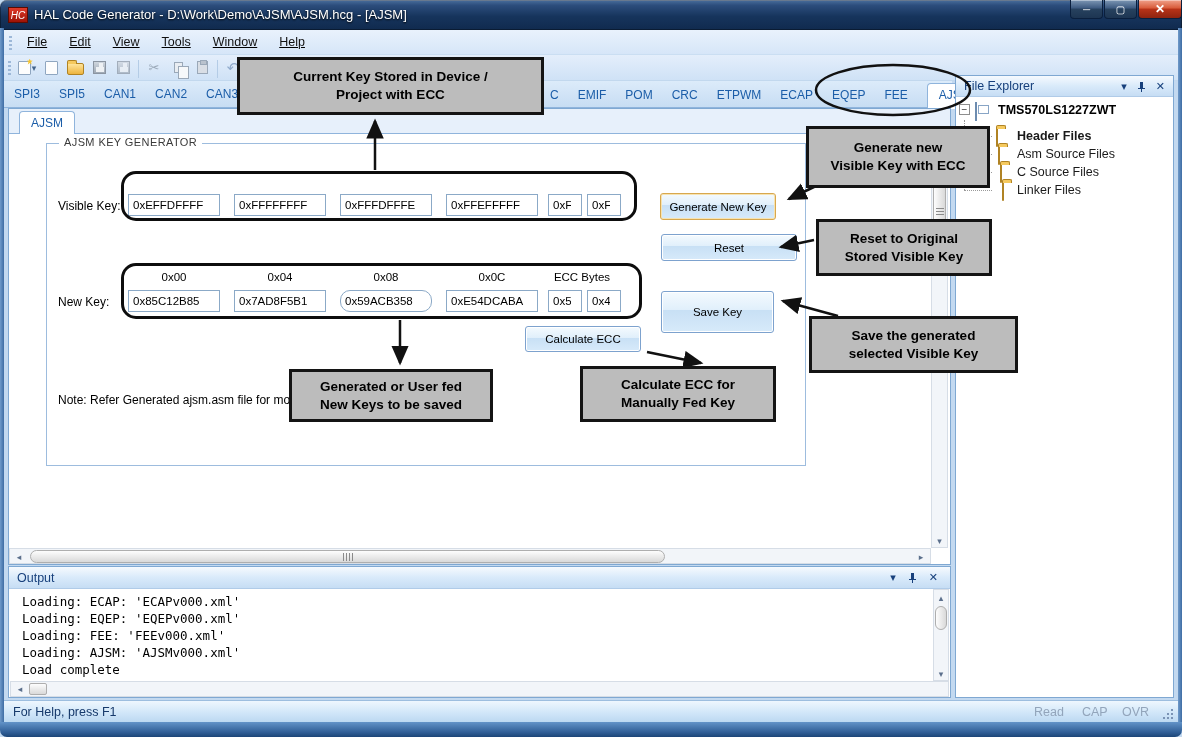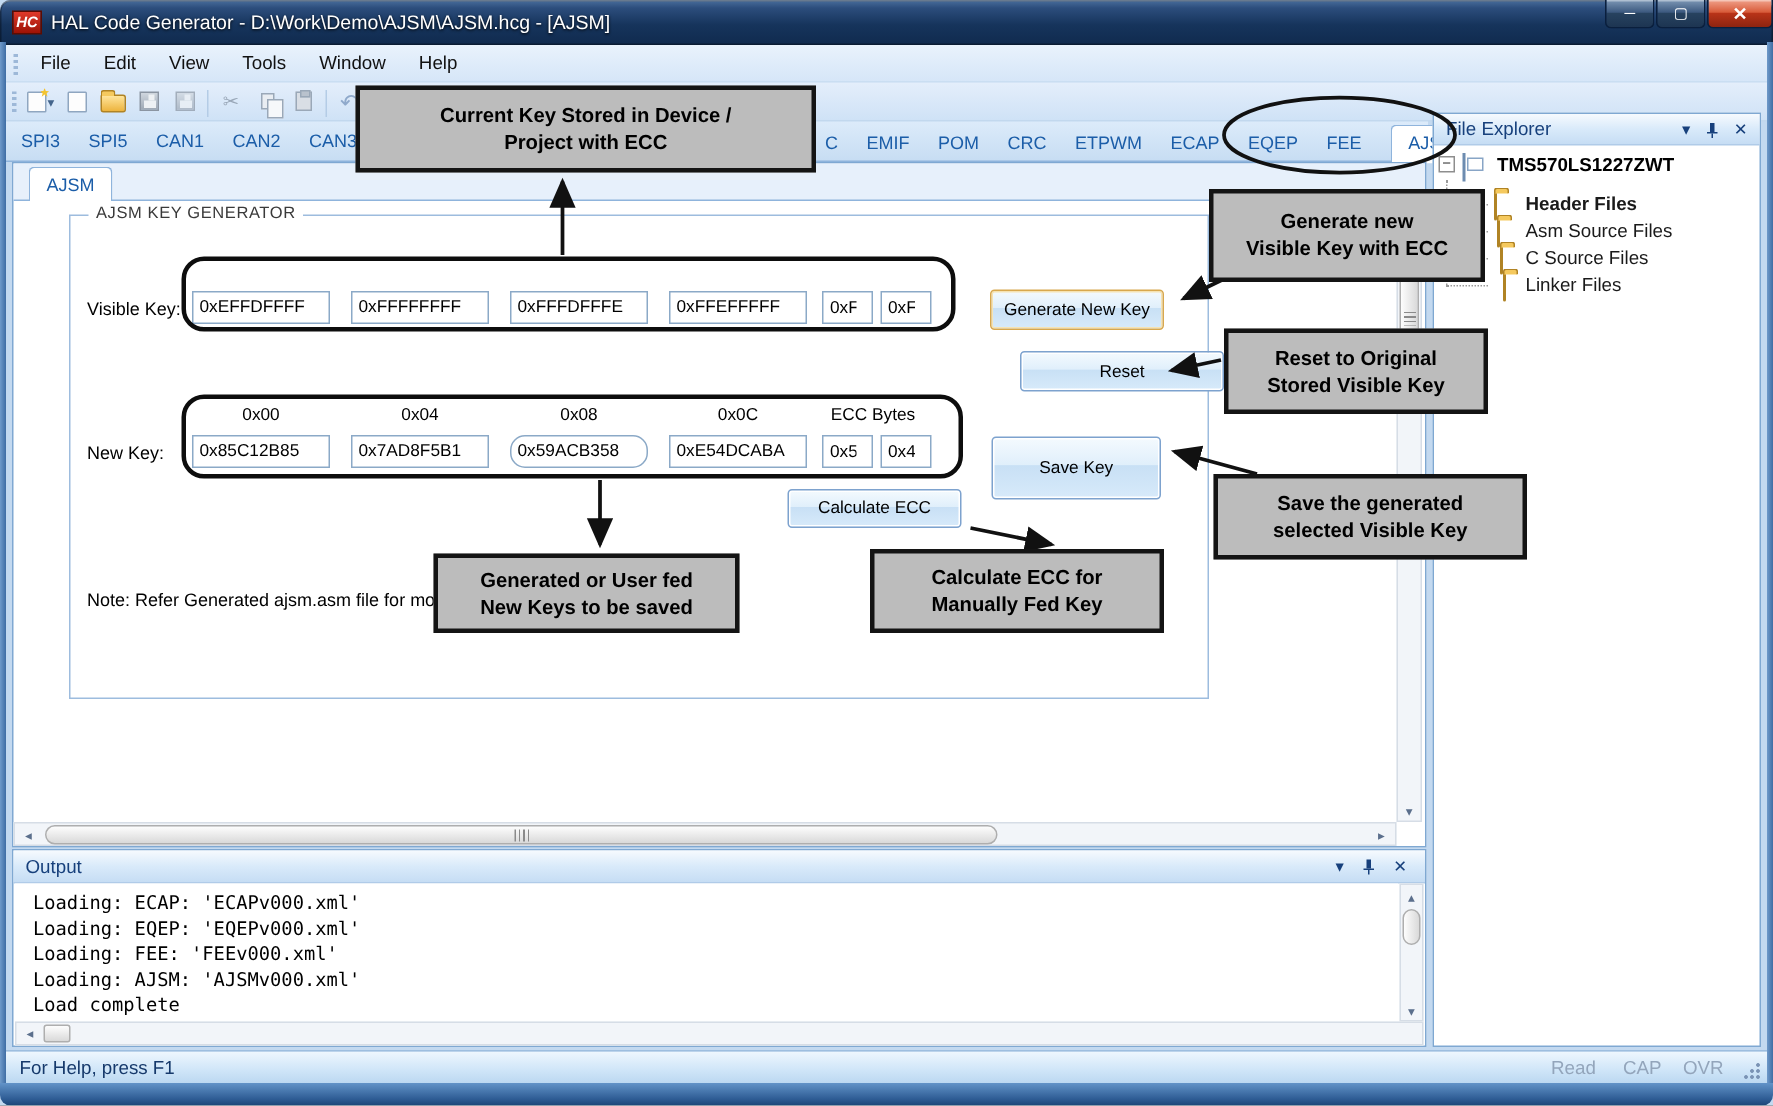--- a/index.html
+++ b/index.html
@@ -9,32 +9,32 @@
   .abs{position:absolute;}
 
   
   .titlebar{left:0;top:0;width:1182px;height:30px;border-radius:7px 7px 0 0;
     background:linear-gradient(180deg,#4a6f9d 0%,#2c4d7c 18%,#16345c 55%,#102a4e 100%);
     box-shadow:inset 0 1px 0 rgba(255,255,255,.28), inset 0 0 0 1px rgba(0,0,0,.35);}
   .side-band{top:28px;width:4px;height:696px;background:linear-gradient(90deg,#6f9aca,#3f6da4);}
   .bottom-band{left:0;top:722px;width:1182px;height:15px;border-radius:0 0 7px 7px;
     background:linear-gradient(180deg,#6293c8,#2f5d95 70%,#1c4577);}
   .app-icon{left:8px;top:7px;width:20px;height:16px;background:linear-gradient(#e03a2a,#9c1205);
-    border:1px solid #5c0c02;color:#fff;font-weight:bold;font-style:italic;font-size:10px;
+    border:1px solid #5c0c02;color:#fff;font-weight:normal;font-style:italic;font-size:10px;
     display:flex;align-items:center;justify-content:center;}
   .win-title{left:34px;top:7px;color:#fff;font-size:13px;text-shadow:0 1px 2px #000;white-space:nowrap;}
   .wbtn{top:0;height:19px;border:1px solid #0a1f3d;border-top:none;border-radius:0 0 4px 4px;
     display:flex;align-items:center;justify-content:center;color:#fff;font-size:10px;
     background:linear-gradient(180deg,#7d97b5,#3d5a80 45%,#27425f 50%,#1d3552);
     box-shadow:inset 0 1px 0 rgba(255,255,255,.4);cursor:default;}
   .wbtn.close{background:linear-gradient(180deg,#f0a18a,#d85b3a 45%,#b83318 50%,#8e2410);font-size:12px;font-weight:bold;}
 
   
   .menubar{left:4px;top:30px;width:1174px;height:25px;
-    background:linear-gradient(180deg,#e9f2fc,#d6e6f8);border-bottom:1px solid #cadef2;}
+    background:linear-gradient(180deg,#e9f2fc,#d6e6f8);border-bottom:1px solid #cadef2;text-decoration:underline;}
   .grip{width:3px;height:14px;background:repeating-linear-gradient(180deg,#9db8d8 0 2px,transparent 2px 4px);}
   .menu-item{padding:5px 11px 0 11px;font-size:12.5px;color:#111;height:25px;}
   .toolbar{left:4px;top:55px;width:1174px;height:26px;
     background:linear-gradient(180deg,#e4eefb,#cfe2f6);border-bottom:1px solid #c2d8ee;}
   .tbtn{width:24px;height:22px;display:flex;align-items:center;justify-content:center;position:relative;}
   .tsep{width:1px;height:18px;background:#b4cce6;margin:2px 3px 0 3px;}
   .pagei{width:13px;height:14px;background:#fdfdfd;border:1px solid #8fa6c0;border-radius:1px;position:relative;}
   .pagei.star::after{content:"";position:absolute;right:-3px;top:-3px;width:6px;height:6px;background:#f4c430;
     clip-path:polygon(50% 0,63% 35%,100% 38%,72% 60%,82% 100%,50% 75%,18% 100%,28% 60%,0 38%,37% 35%);}
   .caret{color:#44658c;font-size:9px;margin-left:1px;}
@@ -227,21 +227,21 @@
     <span class="abs flabel" style="left:49px;top:90px;">Visible Key:</span>
     <input class="abs field" style="left: 119px; top: 85px; width: 92px;" readonly="" value="0xEFFDFFFF">
     <input class="abs field" style="left: 225px; top: 85px; width: 92px;" readonly="" value="0xFFFFFFFF">
     <input class="abs field" style="left: 331px; top: 85px; width: 92px;" readonly="" value="0xFFFDFFFE">
     <input class="abs field" style="left: 437px; top: 85px; width: 92px;" readonly="" value="0xFFEFFFFF">
     <input class="abs field" style="left: 539px; top: 85px; width: 34px;" readonly="" value="0xFF">
     <input class="abs field" style="left: 578px; top: 85px; width: 34px;" readonly="" value="0xFF">
     <div class="abs blackbox" style="left:112px;top:62px;width:516px;height:50px;"></div>
 
     <div class="abs btn default" style="left:651px;top:84px;width:116px;height:27px;">Generate New Key</div>
-    <div class="abs btn" style="left:652px;top:125px;width:136px;height:27px;margin-left:19px;">Reset</div>
+    <div class="abs btn" style="left:652px;top:125px;width:136px;height:27px;">Reset</div>
     <div class="abs btn" style="left:652px;top:182px;width:113px;height:42px;">Save Key</div>
     <div class="abs btn" style="left:516px;top:217px;width:116px;height:26px;">Calculate ECC</div>
 
     <span class="abs colhead" style="left:119px;top:162px;width:92px;">0x00</span>
     <span class="abs colhead" style="left:225px;top:162px;width:92px;">0x04</span>
     <span class="abs colhead" style="left:331px;top:162px;width:92px;">0x08</span>
     <span class="abs colhead" style="left:437px;top:162px;width:92px;">0x0C</span>
     <span class="abs colhead" style="left:528px;top:162px;width:90px;">ECC Bytes</span>
     <span class="abs flabel" style="left:49px;top:186px;">New Key:</span>
     <input class="abs field" style="left: 119px; top: 181px; width: 92px;" readonly="" value="0x85C12B85">

